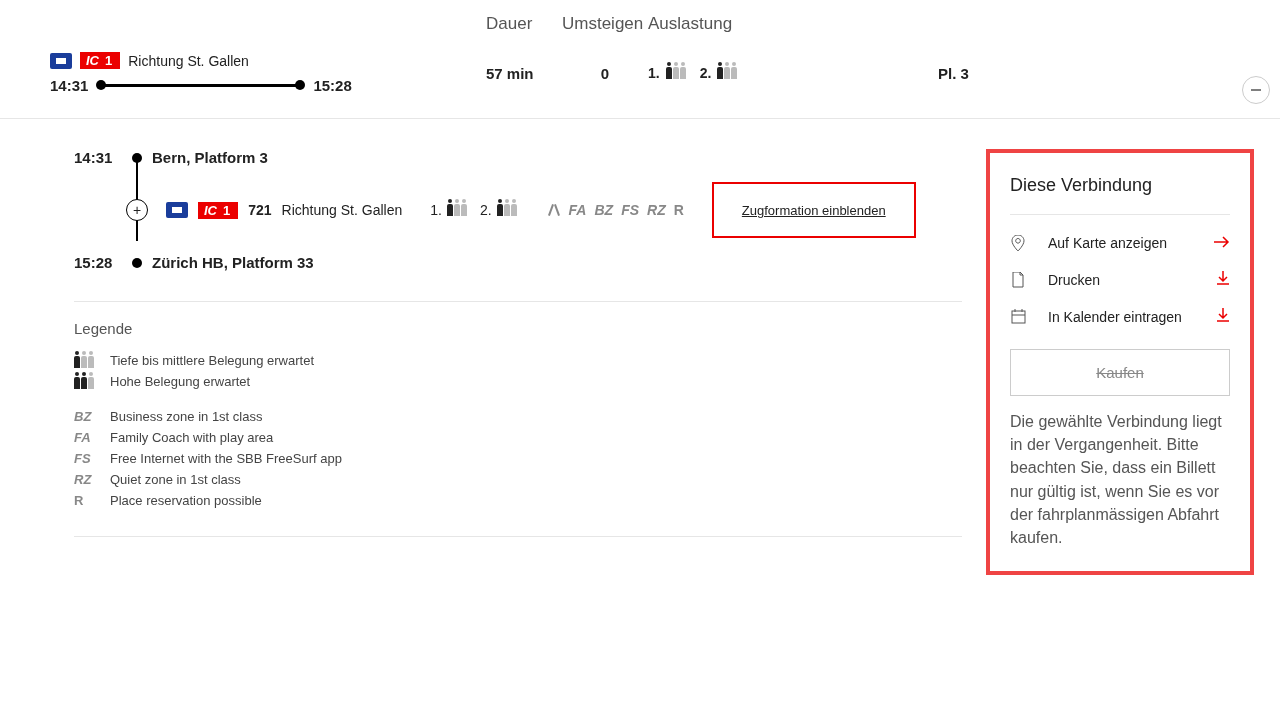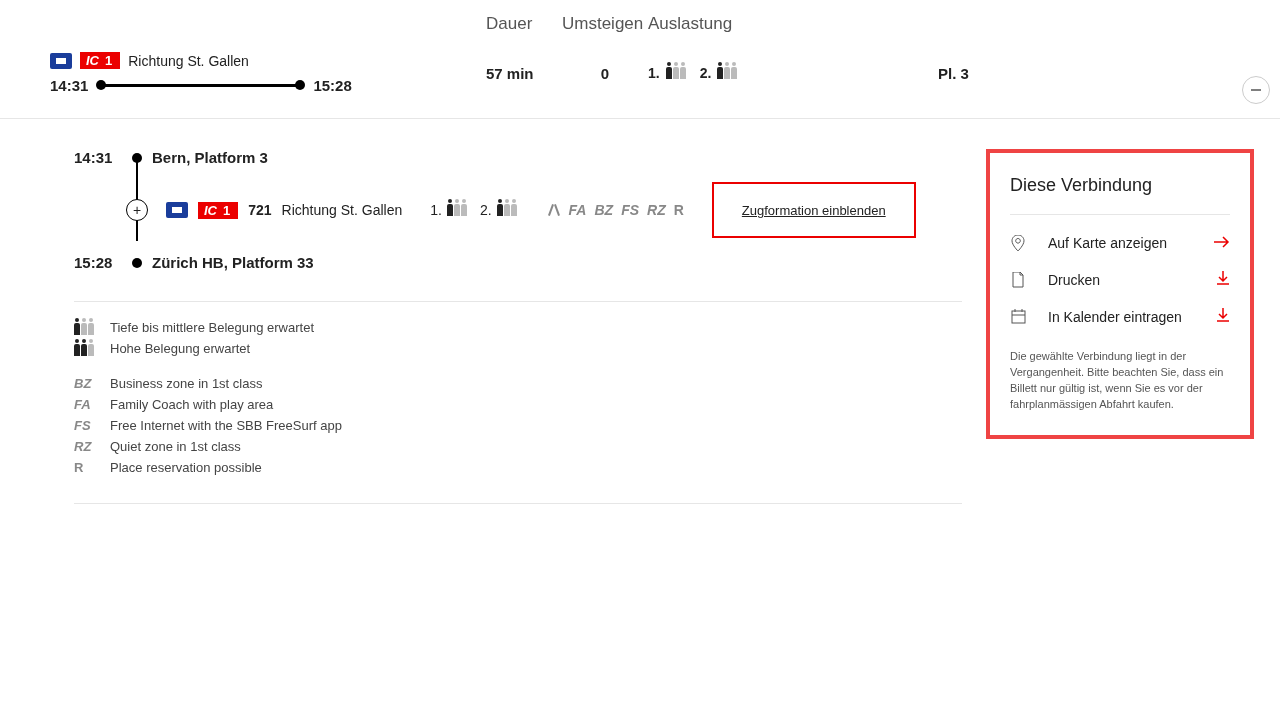--- a/index.html
+++ b/index.html
@@ -139,21 +139,21 @@
     padding: 10px 0; font-size: 14px; cursor: pointer;
   }
   .side-link .sl-left { display: flex; align-items: center; gap: 22px; }
   .side-link .sl-icon { width: 16px; height: 16px; display: inline-flex; align-items: center; justify-content: center; color: #555; }
   .side-link .sl-arrow { color: #eb0000; }
   .buy-btn {
     width: 100%; border: 1px solid #ccc; background: #fff; padding: 14px;
     font-size: 15px; color: #888; text-decoration: line-through; margin-top: 14px;
     cursor: not-allowed;
   }
-  .side-note { font-size: 11px; color: #555; margin-top: 14px; line-height: 1.45; }
+  .side-note { font-size: 16px; color: #555; margin-top: 14px; line-height: 1.45; }
 </style>
 </head>
 <body>
 
 <div class="header-row">
   <div class="hcol dauer">Dauer</div>
   <div class="hcol umsteigen">Umsteigen</div>
   <div class="hcol auslastung">Auslastung</div>
 </div>
 
@@ -253,20 +253,21 @@
     <div class="stop-row">
       <div class="stop-time">15:28</div>
       <div class="stop-dot-col">
           <div class="stop-dot"></div>
         </div>
       <div class="stop-label">Zürich HB, Platform 33</div>
     </div>
 
     <div class="detail-divider"></div>
 
+    <div class="legend-title">Legende</div>
 
     <div class="legend-item">
       <div class="legend-icon-col">
           <span class="people-icon">
             <span class="person dark"></span>
             <span class="person"></span>
             <span class="person"></span>
           </span>
         </div>
       <div class="legend-text">Tiefe bis mittlere Belegung erwartet</div>
@@ -366,16 +367,17 @@
         </span>
         <span>In Kalender eintragen</span>
       </div>
       <span class="sl-arrow">
         <svg width="14" height="14" viewBox="0 0 14 14">
             <path d="M7 0v9M3 6l4 4 4-4M1 13h12" fill="none" stroke="#eb0000" stroke-width="1.5"></path>
           </svg>
       </span>
     </div>
 
+    <button class="buy-btn" disabled="">Kaufen</button>
 
     <div class="side-note">Die gewählte Verbindung liegt in der Vergangenheit. Bitte beachten Sie, dass ein Billett nur gültig ist, wenn Sie es vor der fahrplanmässigen Abfahrt kaufen.</div>
   </div>
 </div>
 
 </body></html>

